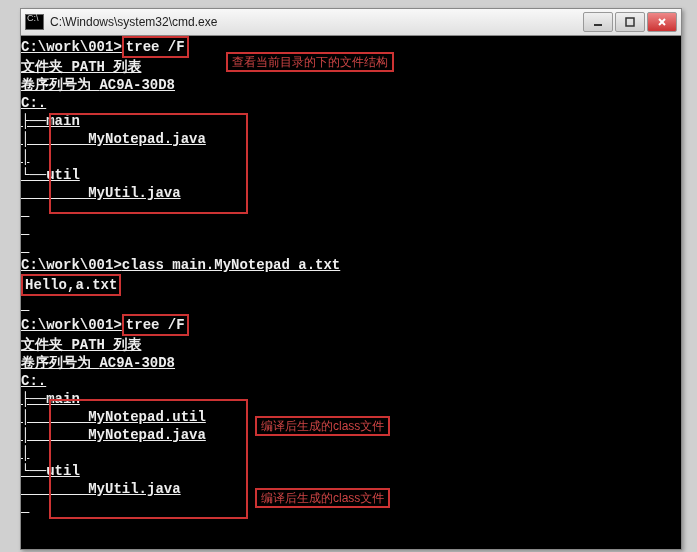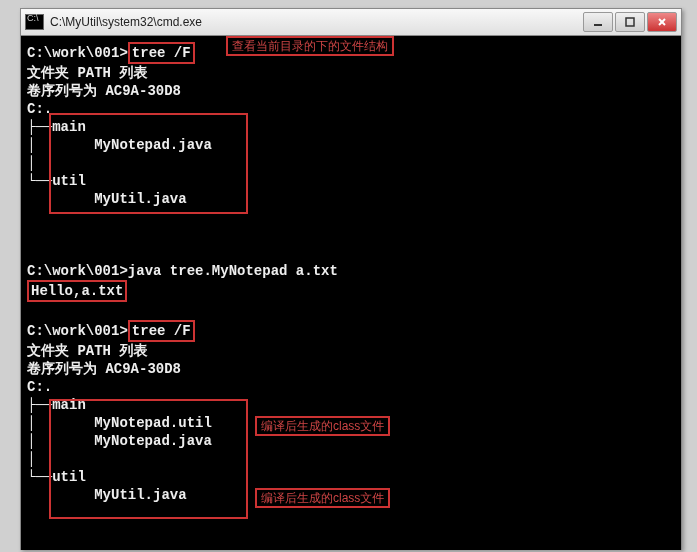--- a/index.html
+++ b/index.html
@@ -64,29 +64,29 @@
 .win-min, .win-max {
   background: linear-gradient(to bottom, #f0f0f0, #d0d0d0);
 }
 .win-close {
   background: linear-gradient(to bottom, #e88, #c33);
   color: #fff;
   font-weight: bold;
 }
 .terminal {
   background: #000;
-  padding: 6px;
   height: calc(100% - 26px - 12px);
   overflow: hidden;
   font-family: "Courier New", monospace;
   font-size: 14px;
   font-weight: bold;
   color: #eee;
   line-height: 18px;
   position: relative;
+  text-decoration: underline;
 }
 .line {
   white-space: pre;
 }
 .hl {
   border: 2px solid #c33;
   display: inline-block;
   padding: 0 2px;
 }
 .hlbox {
@@ -104,21 +104,21 @@
   line-height: 14px;
   white-space: nowrap;
 }
 </style>
 </head>
 <body>
 
 <div class="window">
   <div class="titlebar">
     <div class="title-icon">C:\</div>
-    <div class="title-text">C:\MyUtil\system32\cmd.exe</div>
+    <div class="title-text">C:\Windows\system32\cmd.exe</div>
     <div class="win-controls">
       <div class="win-btn win-min">
         <svg width="10" height="10">
             <line x1="1" y1="8" x2="9" y2="8" stroke="#333" stroke-width="2"></line>
           </svg>
       </div>
       <div class="win-btn win-max">
         <svg width="10" height="10">
             <rect x="1" y="1" width="8" height="8" fill="none" stroke="#333" stroke-width="1.5"></rect>
           </svg>
@@ -138,35 +138,35 @@
     <div class="line"><span>卷序列号为 </span><span>AC9A-30D8</span></div>
     <div class="line">C:.</div>
     <div class="line">├──main</div>
     <div class="line">│       MyNotepad.java</div>
     <div class="line">│</div>
     <div class="line">└──util</div>
     <div class="line">        MyUtil.java</div>
     <div class="line">&nbsp;</div>
     <div class="line">&nbsp;</div>
     <div class="line">&nbsp;</div>
-    <div class="line"><span>C:\work\001&gt;</span><span>java tree.MyNotepad a.txt</span></div>
+    <div class="line"><span>C:\work\001&gt;</span><span>class main.MyNotepad a.txt</span></div>
     <div class="line"><span class="hl">Hello,a.txt</span></div>
     <div class="line">&nbsp;</div>
     <div class="line"><span>C:\work\001&gt;</span><span class="hl">tree /F</span></div>
     <div class="line">文件夹 PATH 列表</div>
     <div class="line"><span>卷序列号为 </span><span>AC9A-30D8</span></div>
     <div class="line">C:.</div>
     <div class="line">├──main</div>
     <div class="line">│       MyNotepad.util</div>
     <div class="line">│       MyNotepad.java</div>
     <div class="line">│</div>
     <div class="line">└──util</div>
     <div class="line">        MyUtil.java</div>
     <div class="line">&nbsp;</div>
 
     <div class="hlbox" style="left:28px;top:77px;width:195px;height:97px;"></div>
     <div class="hlbox" style="left:28px;top:363px;width:195px;height:116px;"></div>
 
-    <div class="annot" style="left:205px;top:0px;">查看当前目录的下的文件结构</div>
+    <div class="annot" style="left:205px;top:16px;">查看当前目录的下的文件结构</div>
     <div class="annot" style="left:234px;top:380px;">编译后生成的class文件</div>
     <div class="annot" style="left:234px;top:452px;">编译后生成的class文件</div>
   </div>
 </div>
 
 </body></html>

